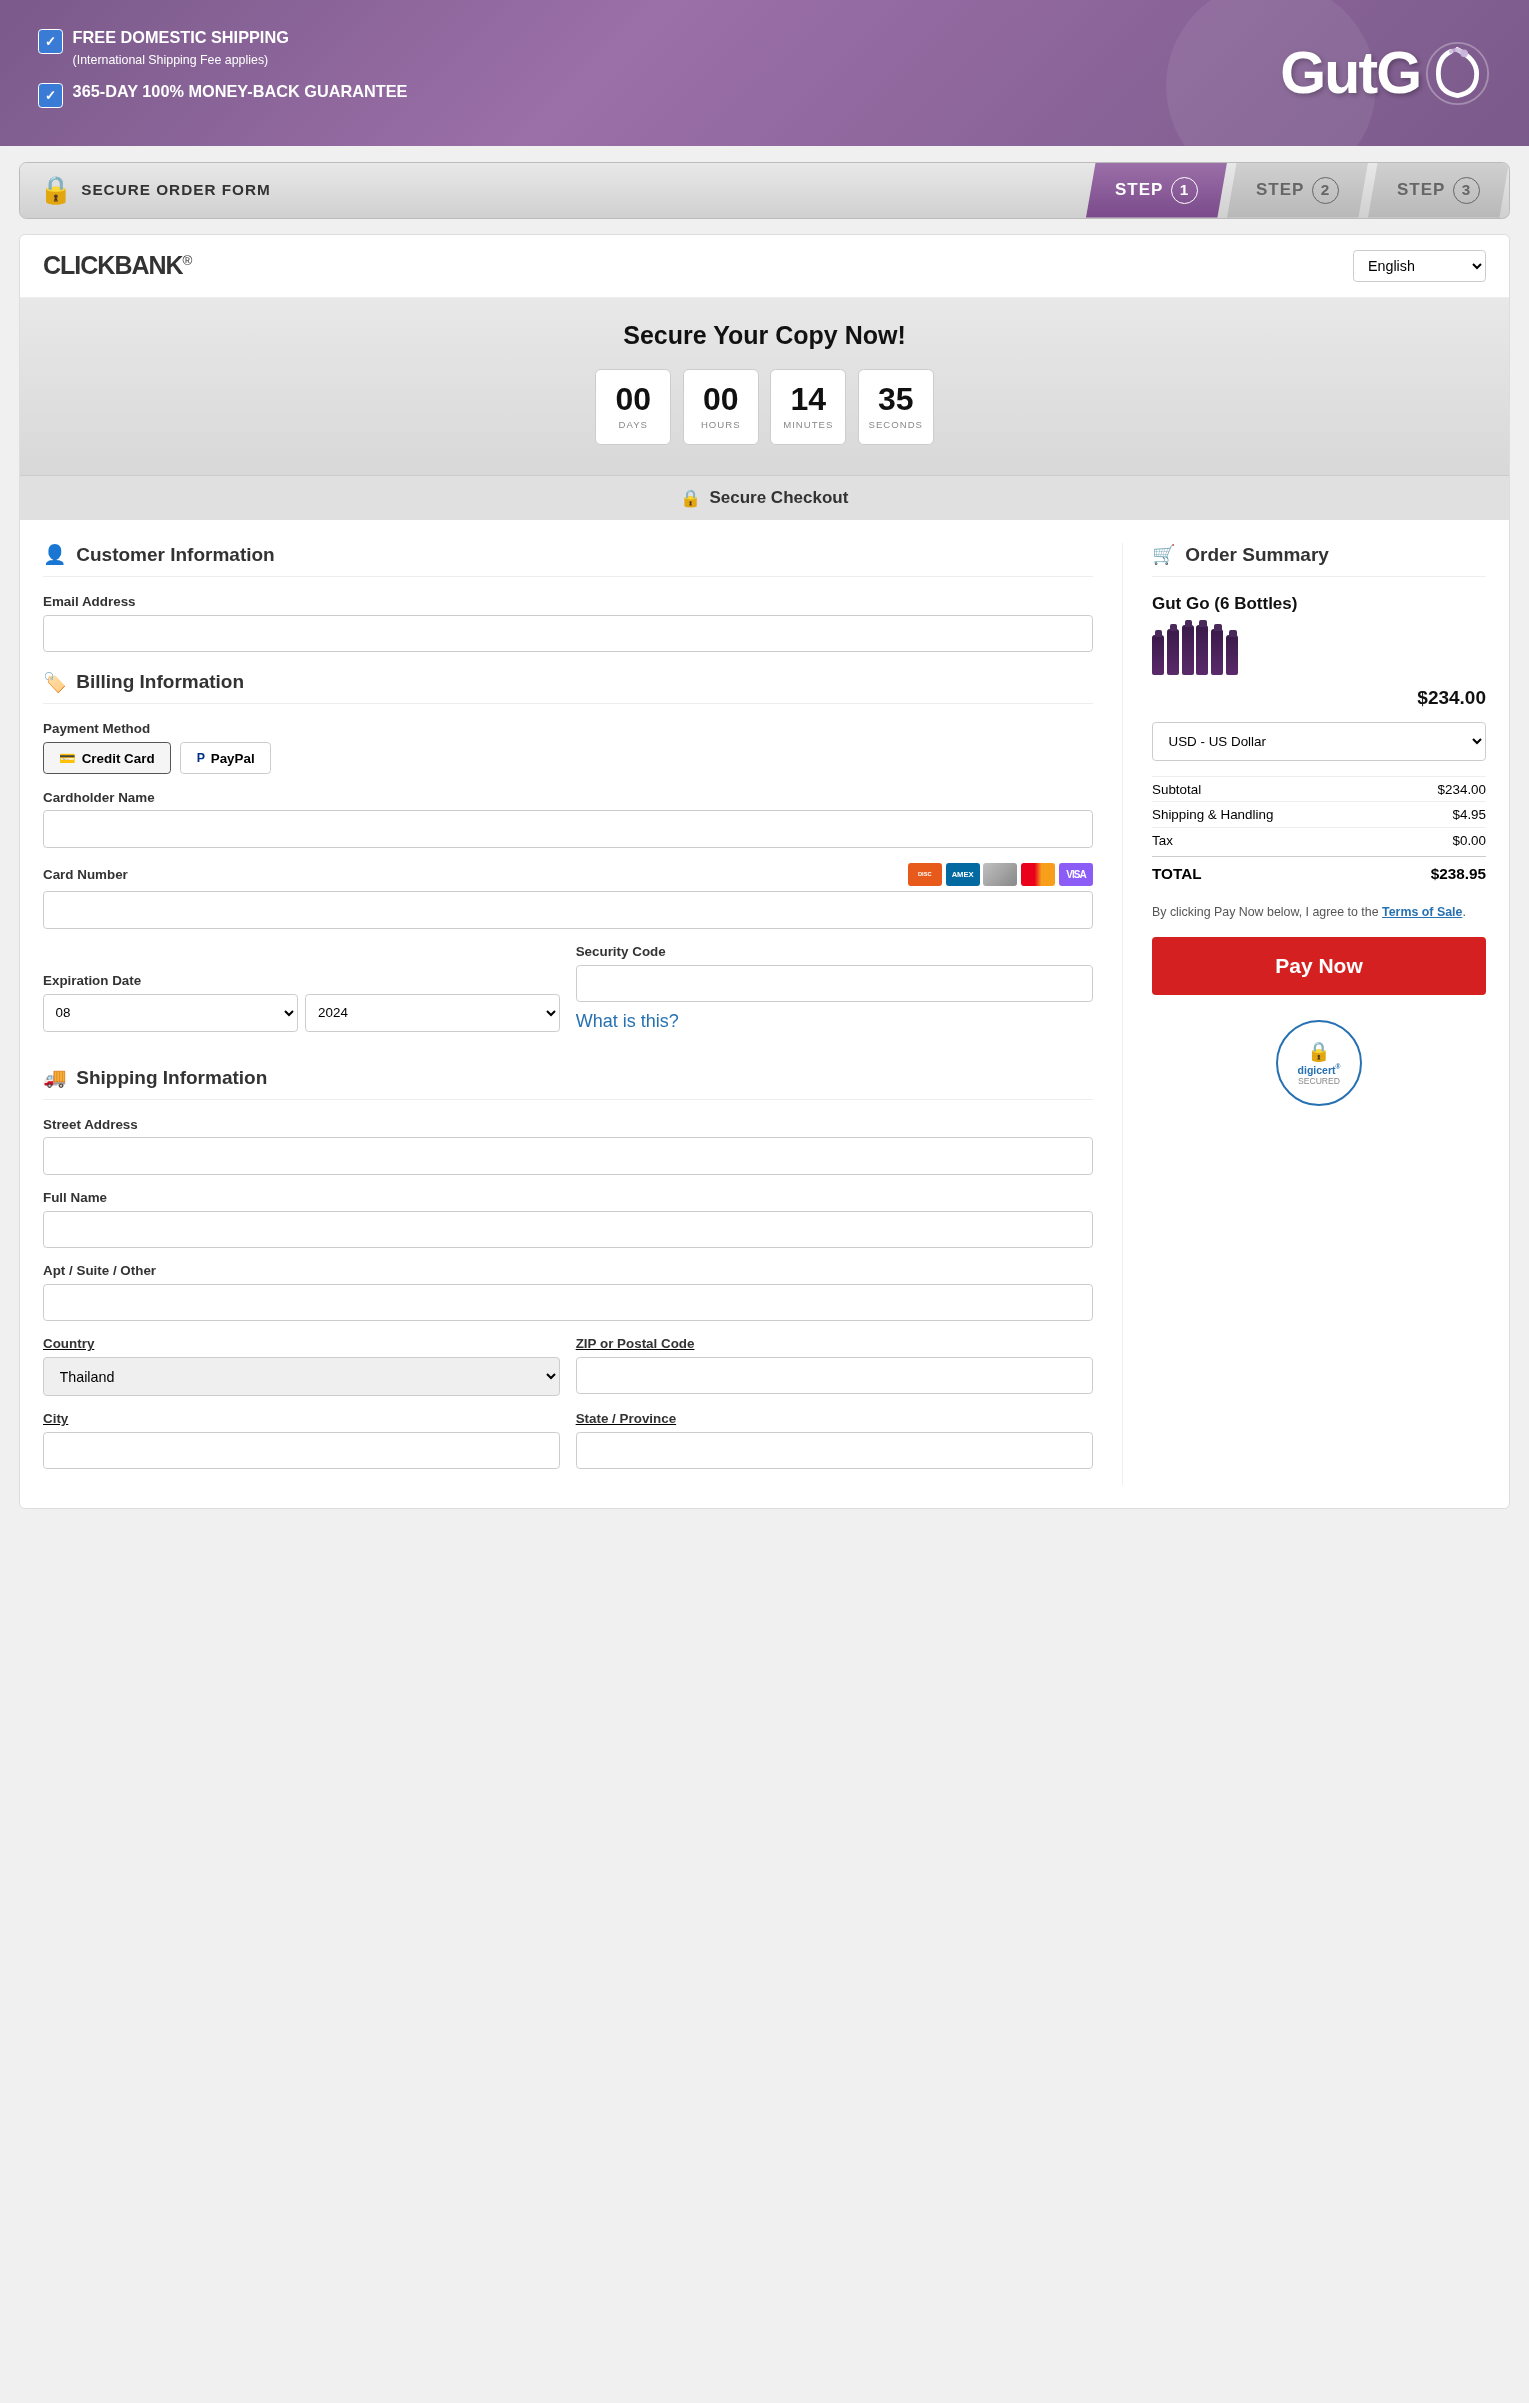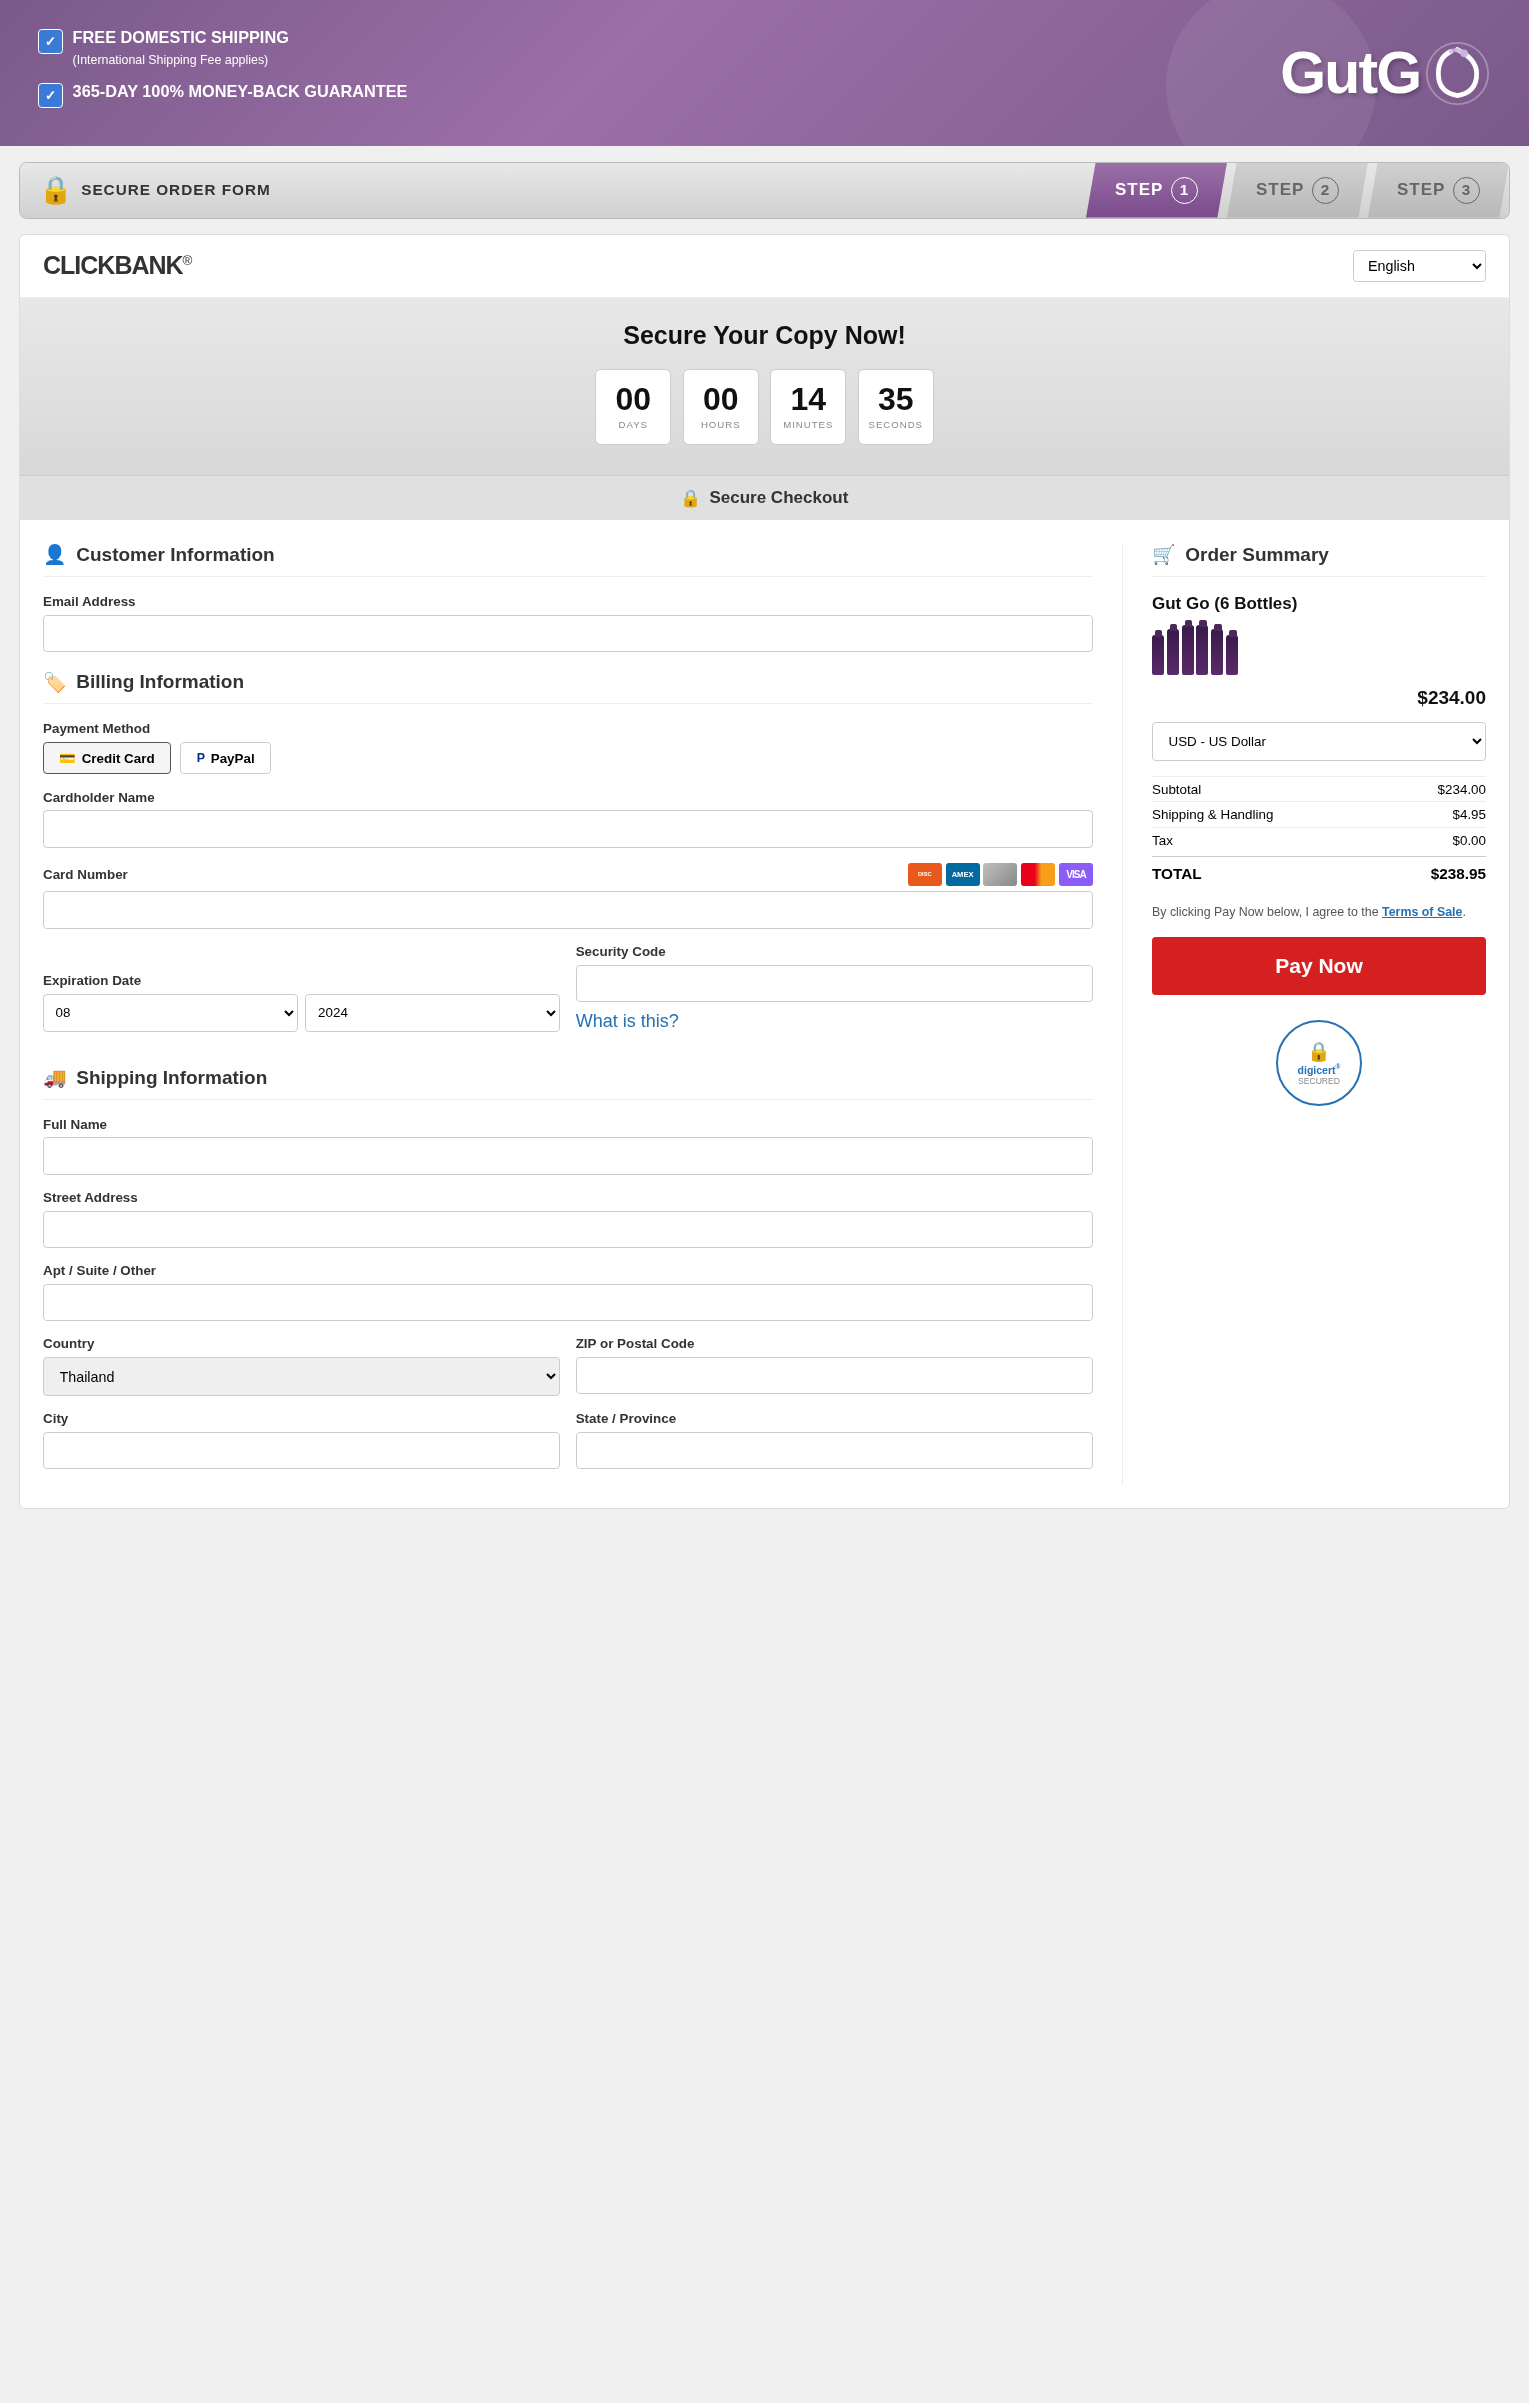--- a/index.html
+++ b/index.html
@@ -323,21 +323,21 @@
       text-decoration: none;
       display: block;
       margin-top: 9px;
     }
 
     
     .two-col-row {
       display: flex;
       gap: 15.3px;
     }
-    .two-col-row .field-group { flex: 1; }
+    .two-col-row .field-group { flex: 1; text-decoration: underline; }
 
     
     .order-product-name {
       font-size: 17px;
       font-weight: bold;
       color: #111;
       margin-bottom: 11.5px;
     }
     .bottle {
       width: 13.4px;
@@ -605,26 +605,26 @@
         </div>
       </div>
 
       <div class="shipping-section">
         <div class="section-header">
           <span class="section-icon">🚚</span>
           <span>Shipping Information</span>
         </div>
 
         <div class="field-group">
+          <label class="field-label">Street Address</label>
+          <input class="field-input" type="text" style="">
+        </div>
+
+        <div class="field-group">
           <label class="field-label">Full Name</label>
-          <input class="field-input" type="text" style="">
-        </div>
-
-        <div class="field-group">
-          <label class="field-label">Street Address</label>
           <input class="field-input" type="text" style="">
         </div>
 
         <div class="field-group">
           <label class="field-label">Apt / Suite / Other</label>
           <input class="field-input" type="text" style="">
         </div>
 
         <div class="two-col-row">
           <div class="field-group">

